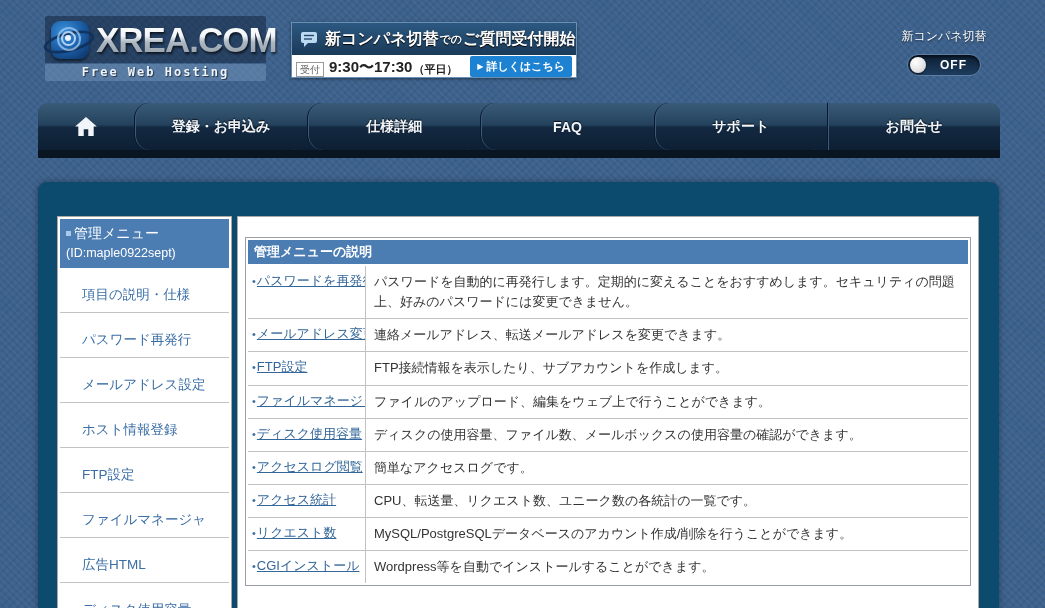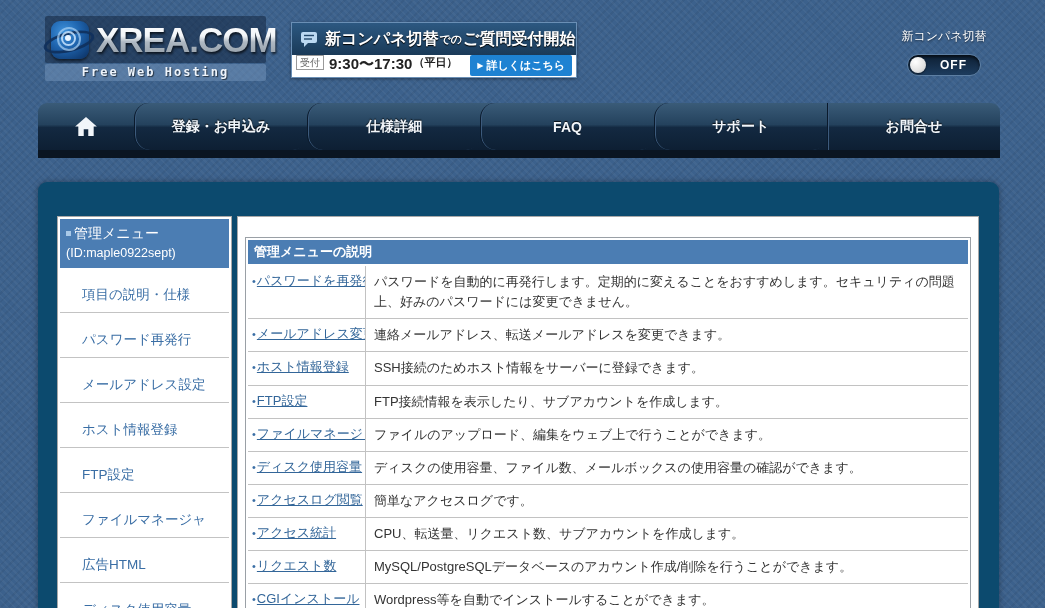--- a/index.html
+++ b/index.html
@@ -54,21 +54,21 @@
     border:1px solid #6a8fb5; background:#fff; box-shadow:0 1px 3px rgba(0,0,0,0.4);
   }
   .chat-top {
     height:32px; display:flex; align-items:center; padding:0 6px;
     background:linear-gradient(180deg,#2c5881 0%,#1a3a58 100%);
     white-space:nowrap;
   }
   .chat-icon { margin:0 5px 0 2px; flex:0 0 auto; }
   .chat-big { color:#fff; font-weight:bold; font-size:16px; text-shadow:0 1px 1px #000; }
   .chat-small { color:#fff; font-weight:bold; font-size:11px; padding:0 1px; text-shadow:0 1px 1px #000; }
-  .chat-bottom { height:22px; display:flex; align-items:flex-start; padding:0 4px; background:#fff; }
+  .chat-bottom { height:22px; display:flex; align-items:flex-end; padding:0 4px; background:#fff; }
   .uketsuke {
     border:1px solid #9a9a9a; color:#666; font-size:10px; line-height:13px;
     padding:0 3px; margin-right:5px; flex:0 0 auto;
   }
   .hours { font-size:15px; font-weight:bold; color:#222; letter-spacing:0; }
   .hours-note { font-size:11px; font-weight:bold; color:#222; margin-left:1px; }
   .details-btn {
     margin-left:auto; background:#1e82d2; color:#fff; border:none;
     font-size:11px; font-weight:bold; padding:3px 7px; border-radius:2px;
     display:flex; align-items:center; gap:3px; cursor:pointer;
@@ -262,26 +262,20 @@
     <div class="tcell-desc">パスワードを自動的に再発行します。定期的に変えることをおすすめします。セキュリティの問題上、好みのパスワードには変更できません。</div>
   </div>
           <div class="trow">
     <div class="tcell-link">
       <span class="row-bullet">•</span><span class="row-link">メールアドレス変更</span>
     </div>
     <div class="tcell-desc">連絡メールアドレス、転送メールアドレスを変更できます。</div>
   </div>
           <div class="trow">
     <div class="tcell-link">
-      <span class="row-bullet">•</span><span class="row-link">ホスト情報登録</span>
-    </div>
-    <div class="tcell-desc">SSH接続のためホスト情報をサーバーに登録できます。</div>
-  </div>
-          <div class="trow">
-    <div class="tcell-link">
       <span class="row-bullet">•</span><span class="row-link">FTP設定</span>
     </div>
     <div class="tcell-desc">FTP接続情報を表示したり、サブアカウントを作成します。</div>
   </div>
           <div class="trow">
     <div class="tcell-link">
       <span class="row-bullet">•</span><span class="row-link">ファイルマネージャ</span>
     </div>
     <div class="tcell-desc">ファイルのアップロード、編集をウェブ上で行うことができます。</div>
   </div>
@@ -294,21 +288,21 @@
           <div class="trow">
     <div class="tcell-link">
       <span class="row-bullet">•</span><span class="row-link">アクセスログ閲覧</span>
     </div>
     <div class="tcell-desc">簡単なアクセスログです。</div>
   </div>
           <div class="trow">
     <div class="tcell-link">
       <span class="row-bullet">•</span><span class="row-link">アクセス統計</span>
     </div>
-    <div class="tcell-desc">CPU、転送量、リクエスト数、サブアカウントを作成します。</div>
+    <div class="tcell-desc">CPU、転送量、リクエスト数、ユニーク数の各統計の一覧です。</div>
   </div>
           <div class="trow">
     <div class="tcell-link">
       <span class="row-bullet">•</span><span class="row-link">リクエスト数</span>
     </div>
     <div class="tcell-desc">MySQL/PostgreSQLデータベースのアカウント作成/削除を行うことができます。</div>
   </div>
           <div class="trow">
     <div class="tcell-link">
       <span class="row-bullet">•</span><span class="row-link">CGIインストール</span>

